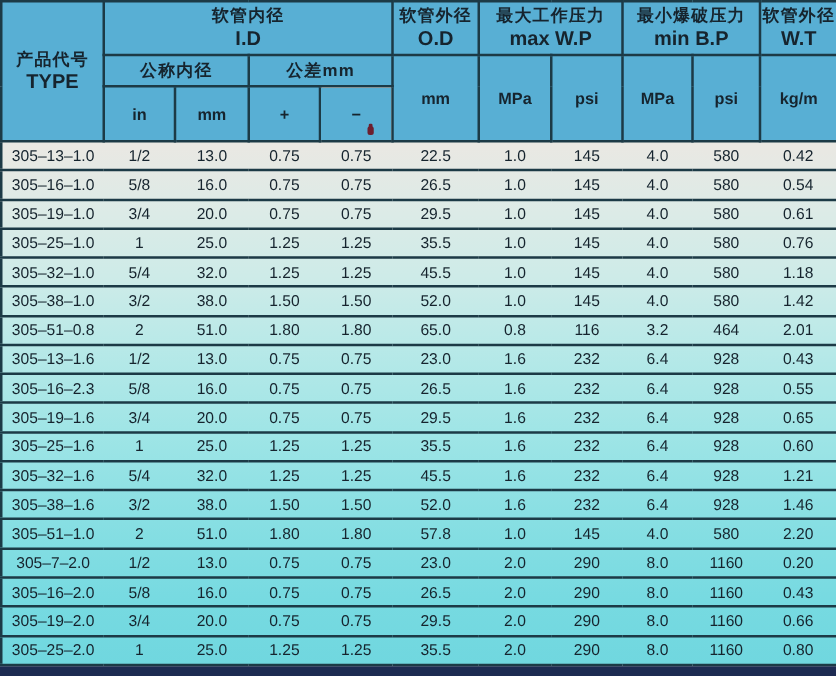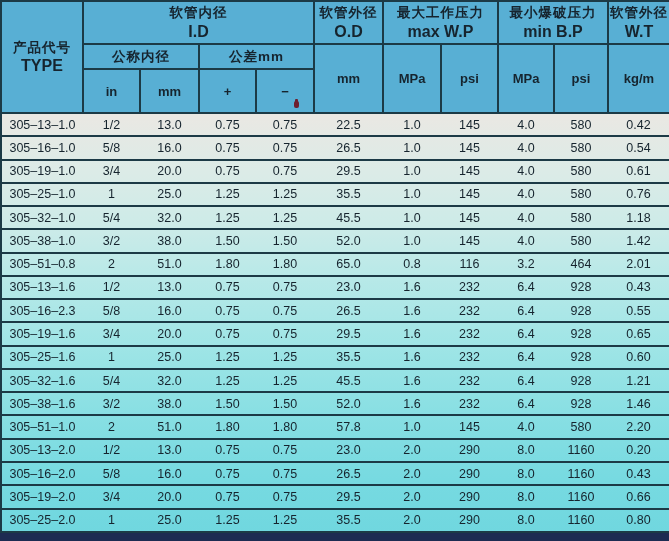--- a/index.html
+++ b/index.html
@@ -312,21 +312,21 @@
           <td>1.80</td>
           <td>1.80</td>
           <td>57.8</td>
           <td>1.0</td>
           <td>145</td>
           <td>4.0</td>
           <td>580</td>
           <td>2.20</td>
         </tr>
         <tr>
-          <td>305–13–2.0</td>
+          <td>305–7–2.0</td>
           <td>1/2</td>
           <td>13.0</td>
           <td>0.75</td>
           <td>0.75</td>
           <td>23.0</td>
           <td>2.0</td>
           <td>290</td>
           <td>8.0</td>
           <td>1160</td>
           <td>0.20</td>

